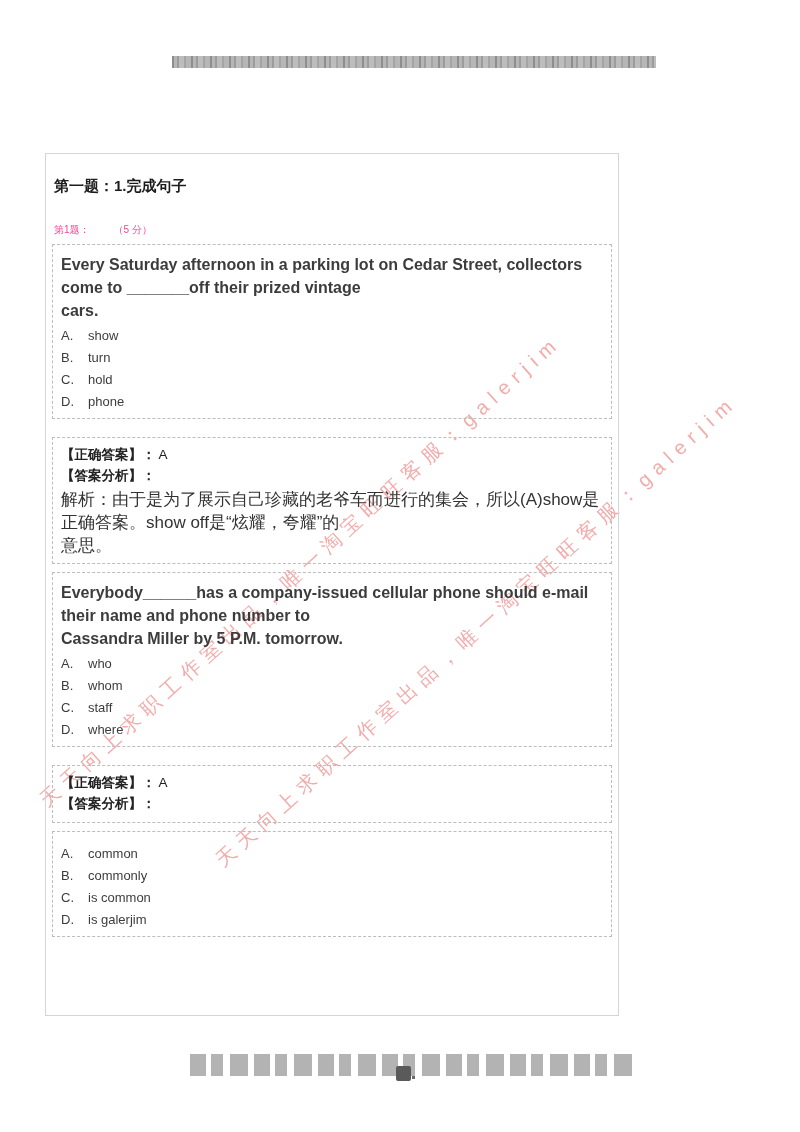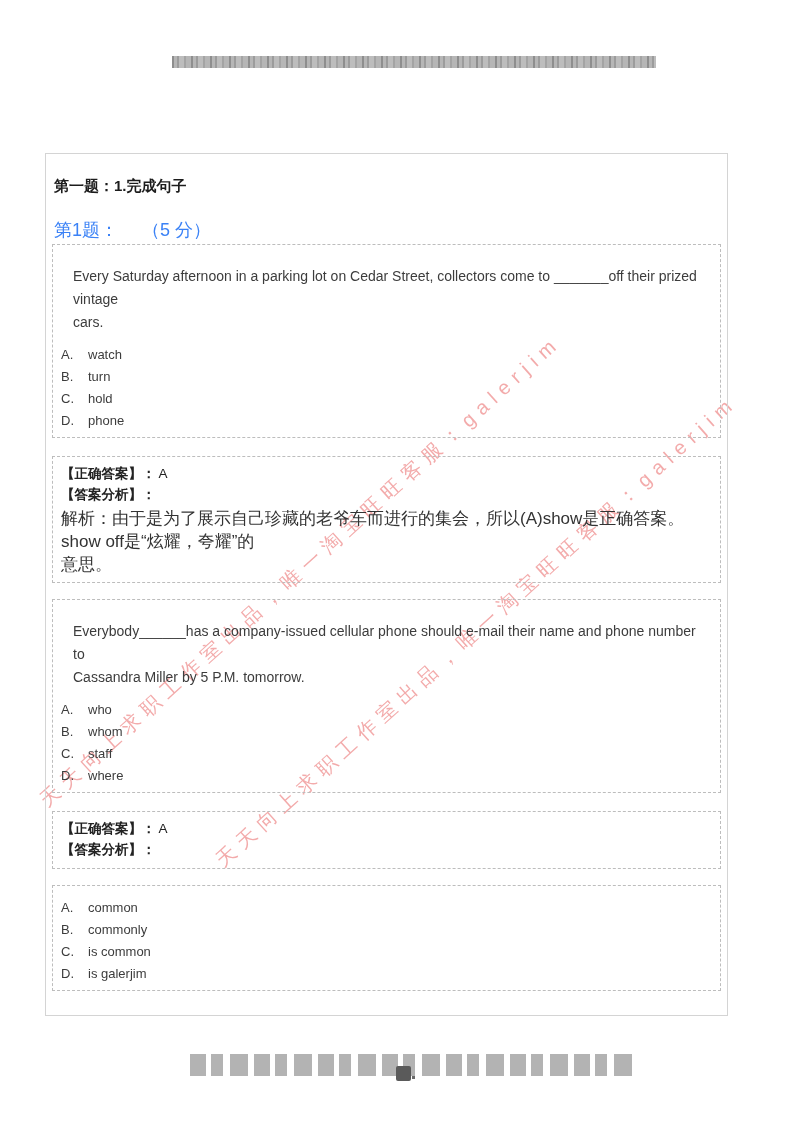--- a/index.html
+++ b/index.html
@@ -45,54 +45,55 @@
   }
   .clip-glyph {
     position: absolute; left: 396px; top: 1066px; width: 15px; height: 15px; z-index: 2;
     background: #5a5a5a; border-radius: 2px;
     box-shadow: 10px 4px 0 -6px #6a6a6a;
   }
 
   
   .panel {
     position: absolute; left: 45px; top: 153px;
-    width: 683px; height: 863px;
+    width: 574px; height: 863px;
     border: 1px solid #d4d4d4;
     background: transparent;
     z-index: 1;
     padding: 0 6px;
   }
   .section-title {
     margin: 24px 0 0 2px;
     font-size: 15px; font-weight: bold; color: #1c1c1c;
     line-height: 16px;
   }
   .q-head {
     margin: 28px 0 0 2px;
-    font-size: 18px; color: #3b82f6; line-height: 16px;
+    font-size: 10px; color: #ec4899; line-height: 16px;
   }
   .q-head .score { margin-left: 24px; }
 
   .q-box {
     margin: 6px 0 0 0;
     border: 1px dashed #bdbdbd;
     padding: 8px 8px 8px 8px;
     background: transparent;
   }
   .stem {
-    margin: 12px;
-    font-size: 14px; color: #3c3c3c;
+    margin: 0;
+    font-size: 16px; color: #3c3c3c;
     line-height: 23px;
     white-space: pre-line;
+    font-weight: bold;
   }
   .opt { display: flex; margin-top: 5px; font-size: 13px; color: #3c3c3c; line-height: 17px; }
   .opt-key { width: 27px; flex: 0 0 27px; }
 
   .a-box {
-    margin: 18px 0 16px 0;
+    margin: 18px 0 8px 0;
     border: 1px dashed #bdbdbd;
     padding: 8px 8px 6px 8px;
   }
   .ans-line { margin: 0 0 4px 0; font-size: 13.5px; color: #222222; line-height: 17px; }
   .bold { font-weight: bold; }
   .ans-val { margin-left: 3px; }
   .analysis {
     margin: 2px 0 0 0;
     font-size: 17px; color: #333333;
     line-height: 23px;
@@ -114,21 +115,21 @@
   <h1 class="section-title">第一题：1.完成句子</h1>
 
   <div class="q-head">
     <span>第1题：</span><span class="score">（5 分）</span>
   </div>
   <div class="q-box">
     <p class="stem">Every Saturday afternoon in a parking lot on Cedar Street, collectors come to _______off their prized vintage
 cars.</p>
     <div class="opt">
       <span class="opt-key">A.</span>
-      <span>watch</span>
+      <span>show</span>
     </div>
     <div class="opt">
       <span class="opt-key">B.</span>
       <span>turn</span>
     </div>
     <div class="opt">
       <span class="opt-key">C.</span>
       <span>hold</span>
     </div>
     <div class="opt">

